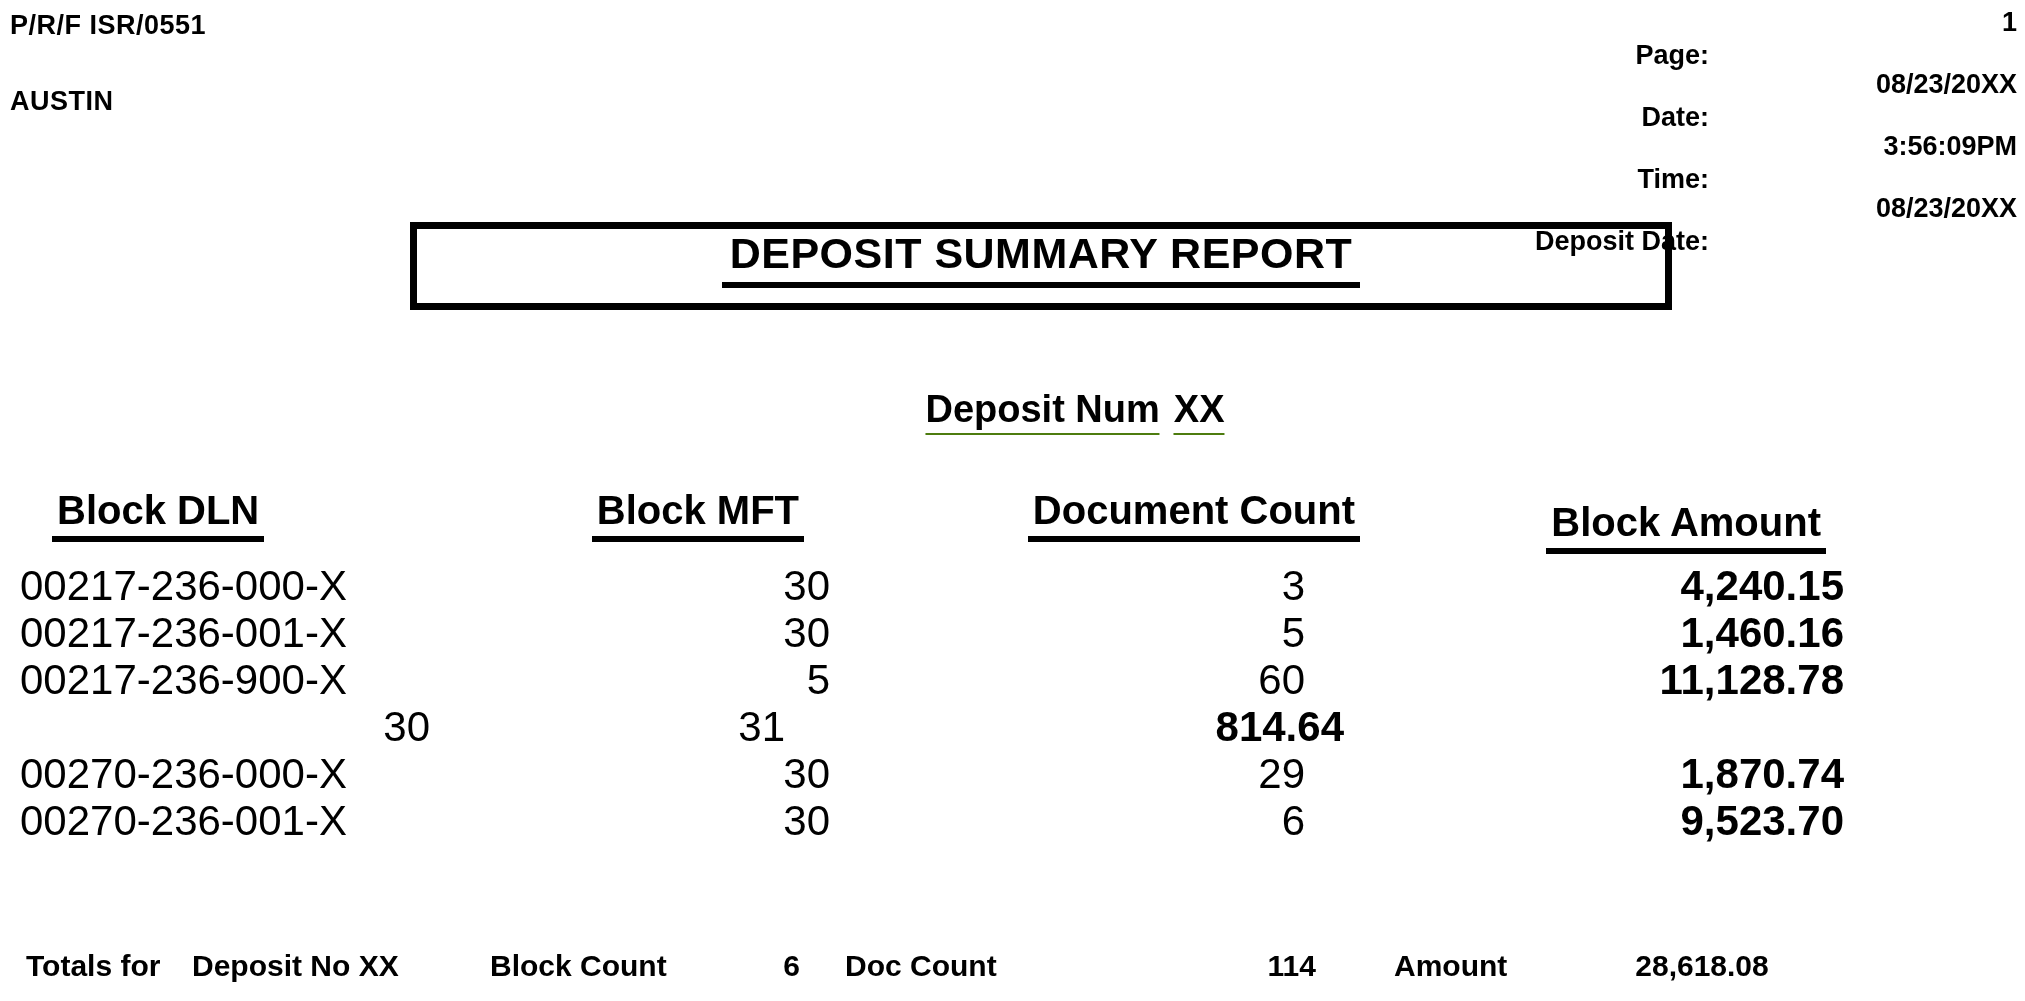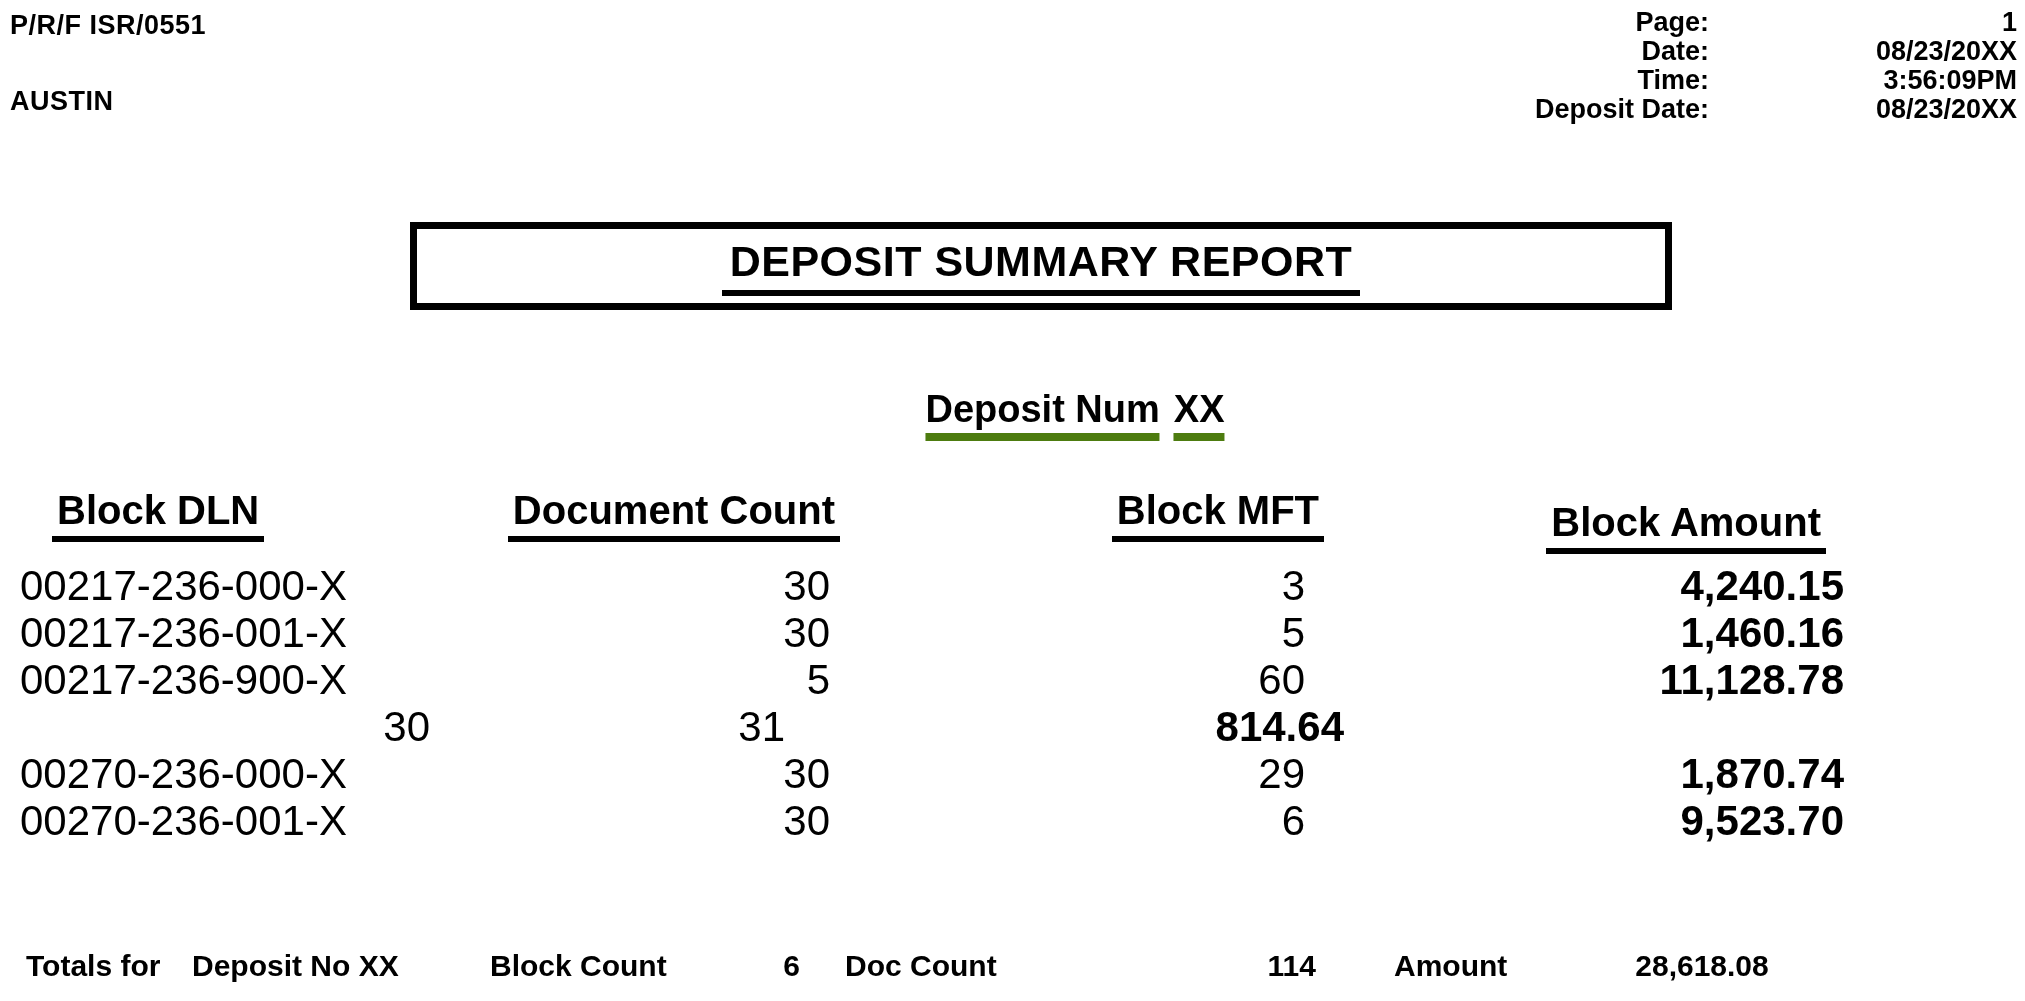--- a/index.html
+++ b/index.html
@@ -23,47 +23,47 @@
   }
 
   
   .meta {
     position:absolute; top:8px; right:8px;
     display:grid;
     grid-template-columns:auto 308px;
     row-gap:0;
   }
   .meta .m-label {
-    text-align:right; font-weight:bold; font-size:27px; line-height:29px;
+    text-align:right; font-weight:bold; font-size:27px; line-height:29px;margin-top:33px;
   }
   .meta .m-value {
     text-align:right; font-weight:bold; font-size:27px; line-height:29px;
   }
 
   
   .title-box {
     position:absolute; left:410px; top:222px; width:1262px; height:88px;
     border:7px solid #000;
-    display:flex; align-items:center; justify-content:center;
+    display:flex; align-items:flex-start; justify-content:center;
   }
   .title-text {
     font-size:43px; font-weight:bold; letter-spacing:0.5px;
     border-bottom:6px solid #000;
     padding:0 8px 4px 8px;
   }
 
   
   .deposit-heading {
     position:absolute; top:388px; left:1075px;
     transform:translateX(-50%);
     white-space:nowrap;
     font-size:38px; font-weight:bold;
   }
   .deposit-heading .u {
-    border-bottom:8px solid #4d7c0f;
+    border-bottom:2px solid #4d7c0f;
     padding-bottom:3px;
     text-align:center;
   }
   .deposit-heading .gap { display:inline-block; width:14px; }
 
   
   .table { position:absolute; left:0; top:486px; width:1860px; }
   .thead, .trow {
     display:grid;
     grid-template-columns:440px 400px 520px 500px;
@@ -122,22 +122,22 @@
   <span class="title-text">DEPOSIT SUMMARY REPORT</span>
 </div>
 
 <div class="deposit-heading">
   <span class="u">Deposit Num</span><span class="gap"></span><span class="u">XX</span>
 </div>
 
 <div class="table">
   <div class="thead">
     <div class="th c1"><span>Block DLN</span></div>
+    <div class="th c2"><span>Block MFT</span></div>
     <div class="th c3"><span>Document Count</span></div>
-    <div class="th c2"><span>Block MFT</span></div>
     <div class="th c4"><span>Block Amount</span></div>
   </div>
 
   <div class="trow">
     <div class="td c1">00217-236-000-X</div>
     <div class="td c2">30</div>
     <div class="td c3">3</div>
     <div class="td c4">4,240.15</div>
   </div>
   <div class="trow">

